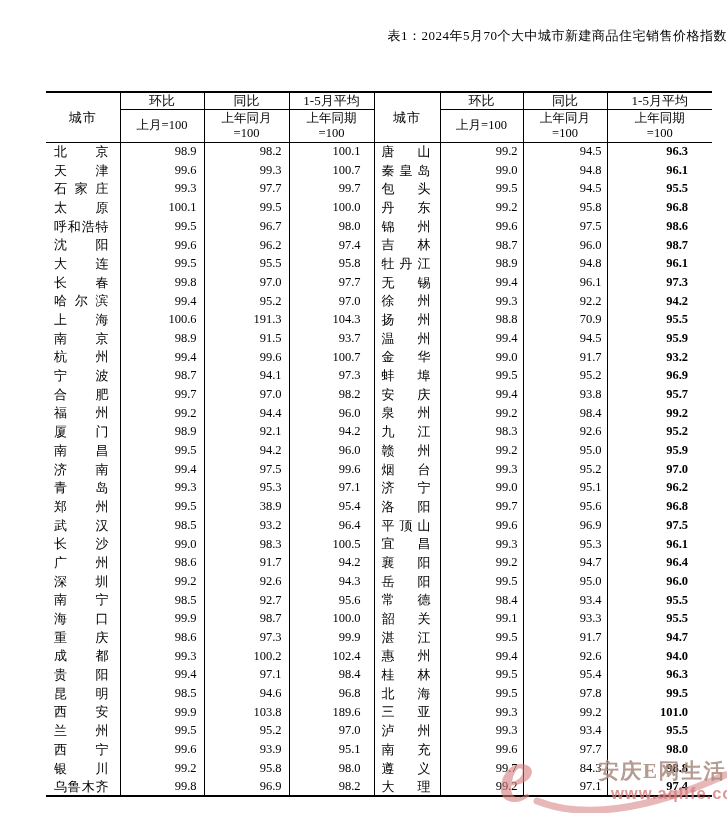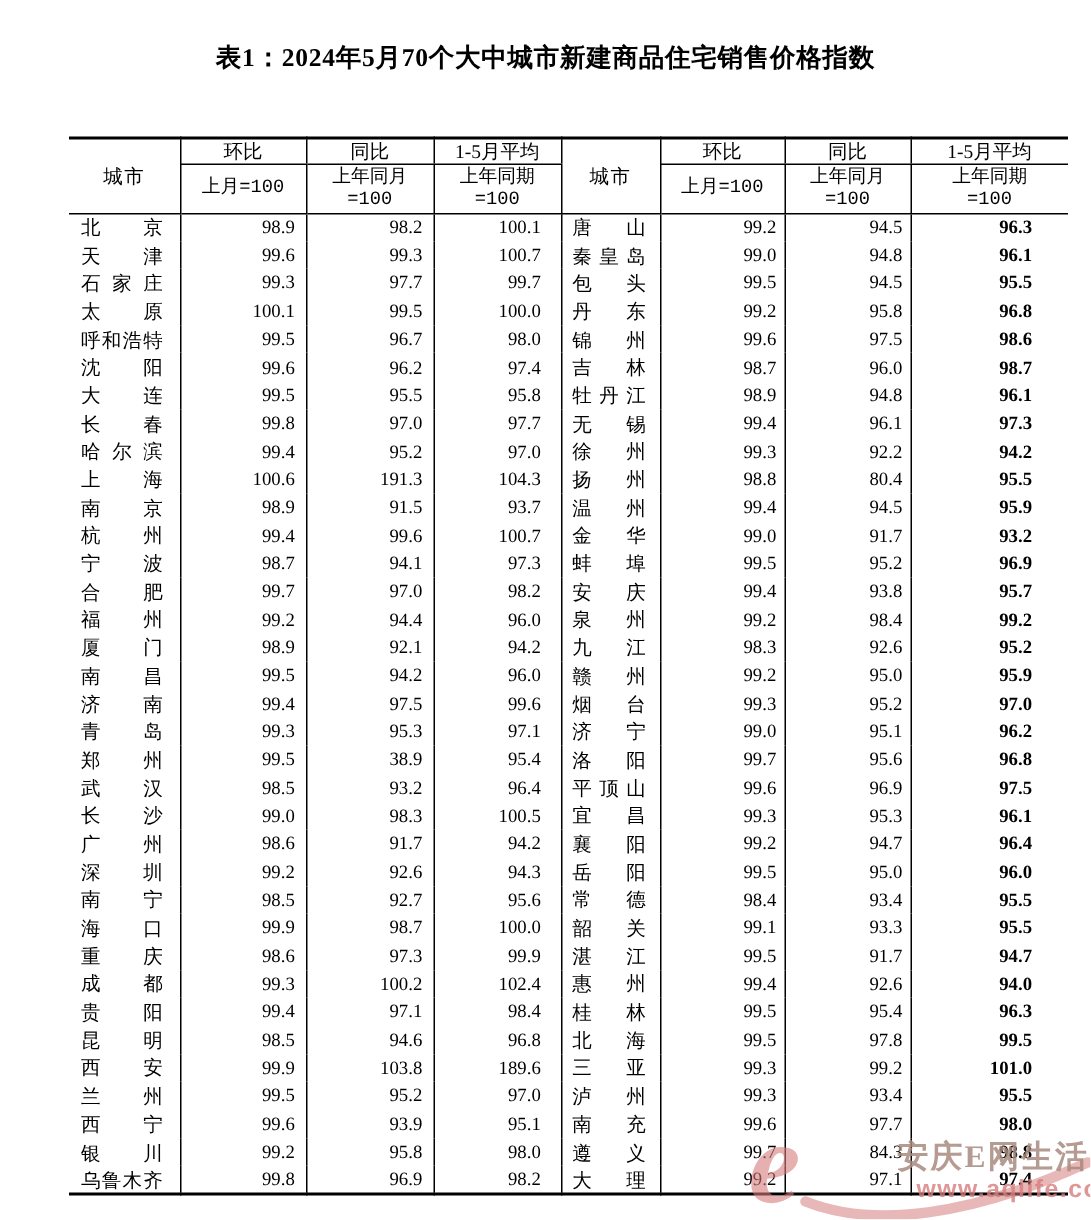--- a/index.html
+++ b/index.html
@@ -5,36 +5,36 @@
   * { margin:0; padding:0; box-sizing:border-box; }
   html,body { background:#ffffff; }
   .page {
     position:relative; width:727px; height:813px;
     background:#ffffff; overflow:hidden;
     font-family:"Liberation Serif","DejaVu Serif",serif;
     color:#000;
   }
   .title {
     position:absolute; top:27px; left:0; right:0;
-    text-align:center; font-size:17px; font-weight:bold;
+    text-align:right; font-size:13px; font-weight:normal;
     letter-spacing:0.5px;
   }
   .tblwrap { position:absolute; left:46px; top:91px; }
   table.t {
     border-collapse:collapse; table-layout:fixed; width:666px;
     border-top:2.5px solid #000; border-bottom:2.5px solid #000;
   }
   .t th, .t td {
     padding:0; font-weight:normal; vertical-align:middle;
     font-size:12.5px; line-height:1; overflow:hidden; white-space:nowrap;
   }
   
   .t .c1,.t .c2,.t .c3,.t .c4,.t .c5,.t .c6,.t .c7 { border-left:1px solid #000; }
   tr.h1 { height:17px; }
-  tr.h2 { height:33px;font-family:Liberation Mono, monospace; }
+  tr.h2 { height:33px; }
   tr.h1 th { font-size:13px; border-bottom:1px solid #000;margin-top:44px; }
   tr.h2 th { font-size:12.5px; line-height:15px; white-space:pre-line; border-bottom:1px solid #000; }
   th.city-h { font-size:13.5px; border-bottom:1px solid #000; letter-spacing:1px; }
   tbody tr { height:18.7px; }
   tbody td.num { text-align:right; }
   td.c1,td.c2 { padding-right:7px; }
   td.c3 { padding-right:13px; }
   td.c5,td.c6 { padding-right:5px; }
   td.c7 { padding-right:24px;font-weight:bold; }
   td.city { font-size:13px; }
@@ -294,21 +294,21 @@
             <td class="c1 num">100.6</td>
             <td class="c2 num">191.3</td>
             <td class="c3 num">104.3</td>
             <td class="c4 city">
               <div class="just">
                 <span>扬</span>
                 <span>州</span>
               </div>
             </td>
             <td class="c5 num">98.8</td>
-            <td class="c6 num">80.4</td>
+            <td class="c6 num">70.9</td>
             <td class="c7 num">95.5</td>
           </tr>
           <tr>
             <td class="c0 city">
               <div class="just">
                 <span>南</span>
                 <span>京</span>
               </div>
             </td>
             <td class="c1 num">98.9</td>

